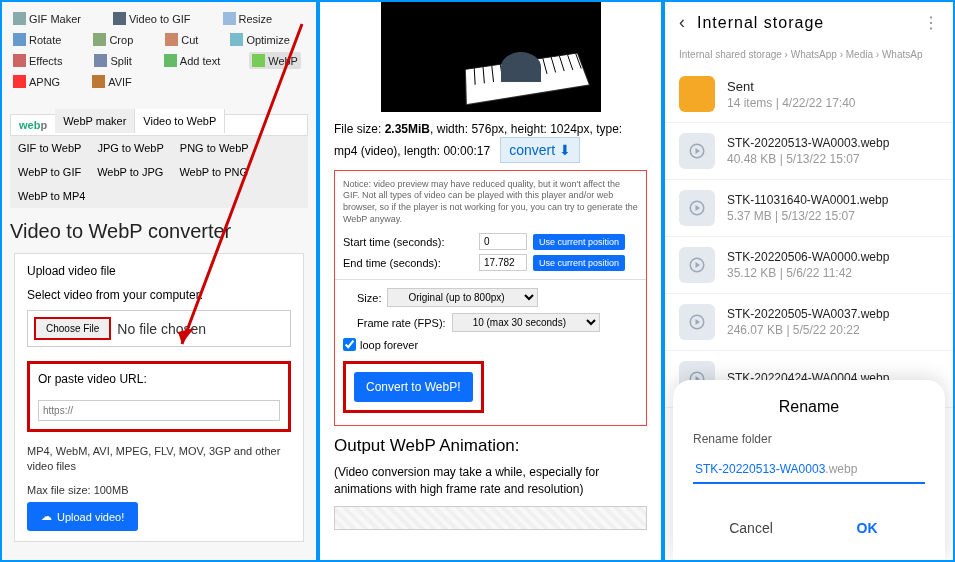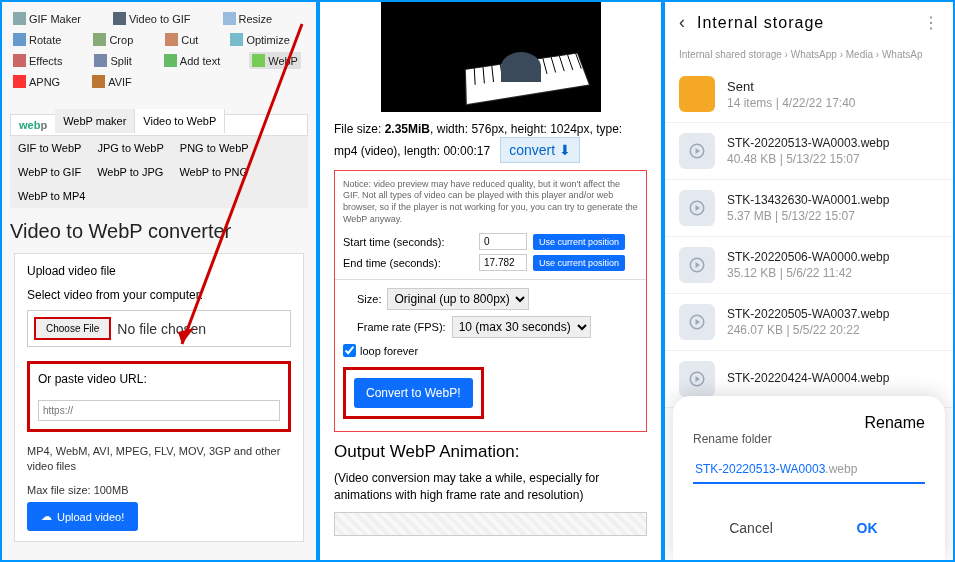--- a/index.html
+++ b/index.html
@@ -39,21 +39,21 @@
 .hands { position: absolute; bottom: 30px; right: 60px; width: 40px; height: 30px; background: #3a4a5a; border-radius: 50% 50% 0 0; }
 .meta { font-size: 12px; line-height: 1.6; margin-bottom: 8px; }
 .convert-link { background: #e3eff9; border: 1px solid #b8d4ea; padding: 4px 8px; color: #0066cc; font-size: 14px; cursor: pointer; }
 .info-box { border: 1px solid #ef4444; padding: 8px; margin: 8px 0; }
 .notice { font-size: 9px; color: #666; line-height: 1.3; margin-bottom: 8px; }
 .time-row { display: flex; align-items: center; gap: 6px; margin: 4px 0; font-size: 11px; }
 .time-row label { flex: 0 0 130px; }
 .time-row input { width: 48px; border: 1px solid #ccc; padding: 2px 4px; font-size: 10px; }
 .pos-btn { background: #0d6efd; color: #fff; border: none; padding: 3px 6px; font-size: 9px; border-radius: 2px; cursor: pointer; }
 .sel-row { display: flex; align-items: center; gap: 6px; margin: 6px 14px; font-size: 11px; }
-.sel-row select { border: 1px solid #ccc; padding: 2px 2px; font-size: 12px; }
+.sel-row select { border: 1px solid #ccc; padding: 2px 16px; font-size: 10px; }
 .check-row { font-size: 11px; margin: 6px 0; display: flex; align-items: center; gap: 4px; }
 .convert-btn-wrap { border: 3px solid #c00; padding: 8px; display: inline-block; margin: 4px 0; }
 .convert-btn { background: #0d6efd; color: #fff; border: none; padding: 8px 12px; font-size: 12px; border-radius: 3px; cursor: pointer; }
 .h2 { font-size: 17px; margin: 10px 0 8px; }
 .out-note { font-size: 12px; line-height: 1.4; margin-bottom: 8px; }
 .out-box { border: 1px solid #ccc; height: 24px; background: repeating-linear-gradient(45deg,#f8f8f8,#f8f8f8 4px,#f0f0f0 4px,#f0f0f0 8px); }
 
 
 .mob-header { display: flex; align-items: center; padding: 10px 14px; gap: 12px; }
 .back { font-size: 18px; color: #333; cursor: pointer; }
@@ -65,21 +65,21 @@
 .file-item { display: flex; align-items: center; padding: 10px 14px; gap: 12px; border-bottom: 1px solid #f0f0f0; }
 .file-icon { width: 36px; height: 36px; border-radius: 6px; display: flex; align-items: center; justify-content: center; }
 .folder-icon { background: #f4a825; }
 .webp-icon { background: #e4e9ef; color: #9ca8b8; }
 .file-info { flex: 1; }
 .file-name { font-size: 12px; color: #222; margin-bottom: 2px; }
 .file-sub { font-size: 12px; color: #999; }
 .folder-name { font-size: 13px; }
 
 .dialog { position: absolute; bottom: 0; left: 8px; right: 8px; background: #fff; border-radius: 18px 18px 0 0; box-shadow: 0 -2px 20px rgba(0,0,0,0.15); padding: 18px 20px 14px; }
-.dialog-title { text-align: right; font-size: 16px; }
+.dialog-title { text-align: center; font-size: 16px; margin-bottom: 16px; }
 .dialog-label { font-size: 12px; color: #555; margin-bottom: 10px; }
 .dialog-input { width: 100%; border: none; border-bottom: 2px solid #0d6efd; padding: 6px 2px; font-size: 12px; margin-bottom: 26px; }
 .dialog-btns { display: flex; }
 .dialog-btn { flex: 1; text-align: center; padding: 10px; font-size: 14px; cursor: pointer; }
 .cancel { color: #444; }
 .ok { color: #0d6efd; font-weight: bold; }
 
 
 .arrow { position: absolute; pointer-events: none; }
 .arrow-line { stroke: #c00; stroke-width: 3; fill: none; }
@@ -257,21 +257,21 @@
         </div>
       </div>
       <div class="file-item">
         <div class="file-icon webp-icon">
           <svg width="18" height="18" viewBox="0 0 24 24">
             <circle cx="12" cy="12" r="9" fill="none" stroke="#9ca8b8" stroke-width="2"></circle>
             <polygon points="10,8 16,12 10,16" fill="#9ca8b8"></polygon>
           </svg>
         </div>
         <div class="file-info">
-          <div class="file-name">STK-13432630-WA0001.webp</div>
+          <div class="file-name">STK-11031640-WA0001.webp</div>
           <div class="file-sub">5.37 MB | 5/13/22 15:07</div>
         </div>
       </div>
       <div class="file-item">
         <div class="file-icon webp-icon">
           <svg width="18" height="18" viewBox="0 0 24 24">
             <circle cx="12" cy="12" r="9" fill="none" stroke="#9ca8b8" stroke-width="2"></circle>
             <polygon points="10,8 16,12 10,16" fill="#9ca8b8"></polygon>
           </svg>
         </div>

